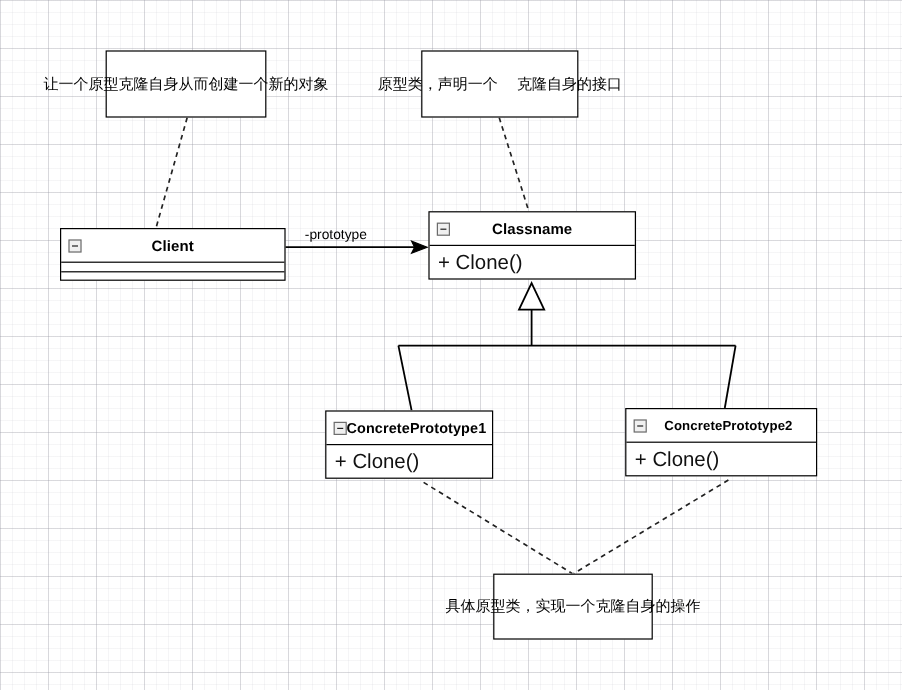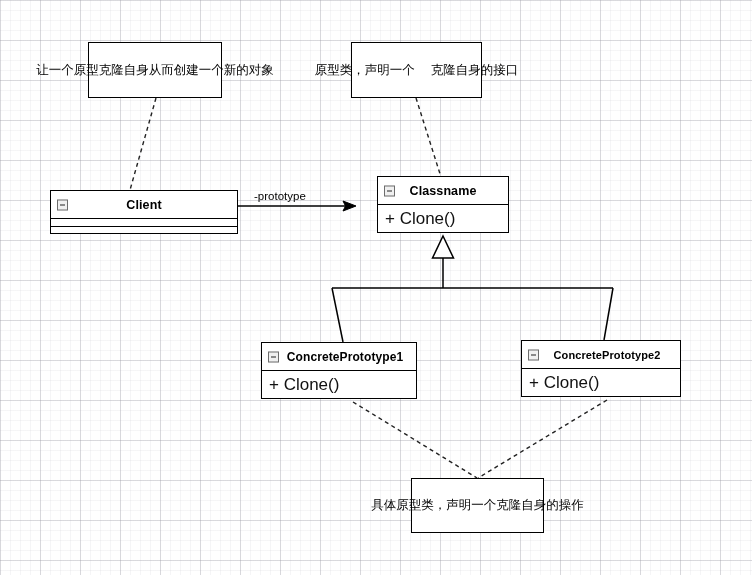--- a/index.html
+++ b/index.html
@@ -154,42 +154,42 @@
     <span class="note-line">让一个原型克隆自身</span>
     <span class="note-line">从而创建一个新的对象</span>
   </div>
 
   <div class="uml-note" style="left:351px; top:42px; width:131px; height:56px;gap:16px;">
     <span class="note-line">原型类，声明一个</span>
     <span class="note-line">克隆自身的接口</span>
   </div>
 
   <div class="uml-note" style="left:411px; top:478px; width:133px; height:55px;">
-    <span class="note-line">具体原型类，声明一个</span>
+    <span class="note-line">具体原型类，实现一个</span>
     <span class="note-line">克隆自身的操作</span>
   </div>
 
   <div class="uml-class" style="left:50px; top:190px; width:188px;">
     <div class="uml-header">
       <span class="collapse-icon"></span>
       <span class="uml-title">Client</span>
     </div>
     <div class="uml-compartment comp-thin"></div>
     <div class="uml-compartment comp-thin"></div>
   </div>
 
-  <div class="uml-class" style="left:357px; top:176px; width:132px;margin-left:20px;">
+  <div class="uml-class" style="left:357px; top:176px; width:173px;">
     <div class="uml-header">
       <span class="collapse-icon"></span>
       <span class="uml-title">Classname</span>
     </div>
     <div class="uml-compartment comp-method">+ Clone()</div>
   </div>
 
-  <div class="uml-class" style="left:261px; top:342px; width:156px;">
+  <div class="uml-class" style="left:271px; top:342px; width:140px;">
     <div class="uml-header">
       <span class="collapse-icon"></span>
       <span class="uml-title" style="font-size:12px; padding-left:12px;">ConcretePrototype1</span>
     </div>
     <div class="uml-compartment comp-method">+ Clone()</div>
   </div>
 
   <div class="uml-class" style="left:521px; top:340px; width:160px;">
     <div class="uml-header">
       <span class="collapse-icon"></span>

